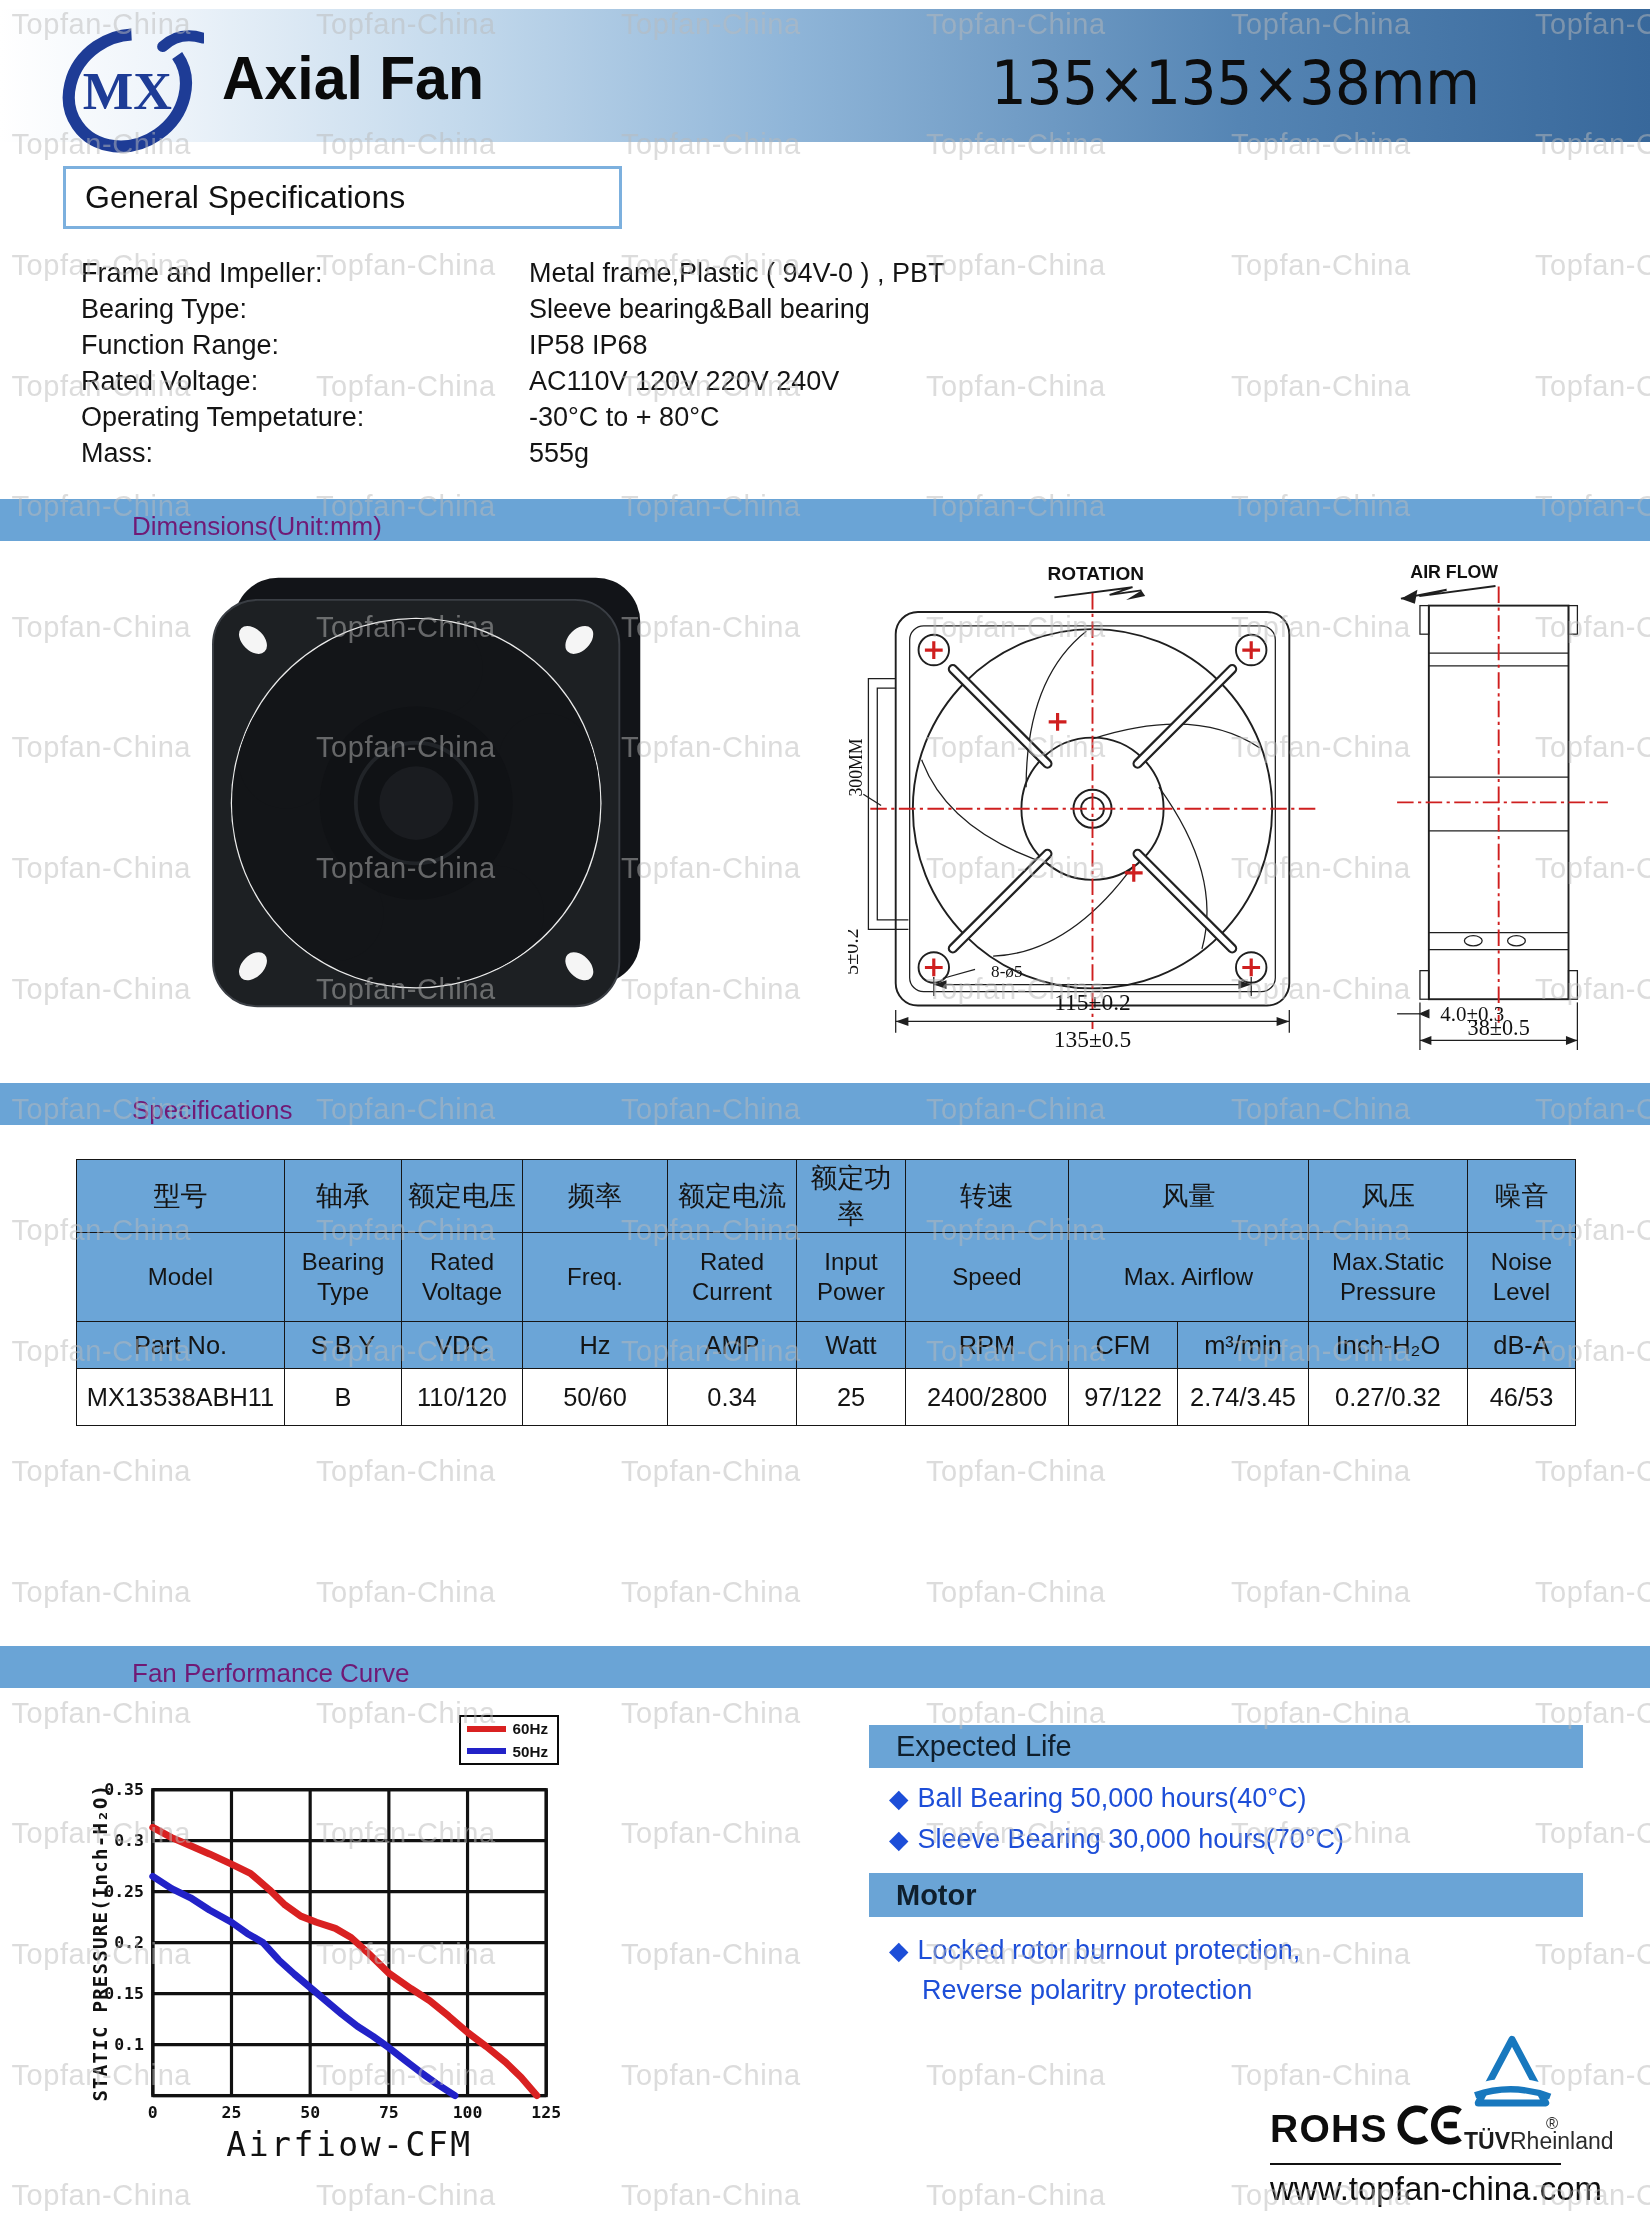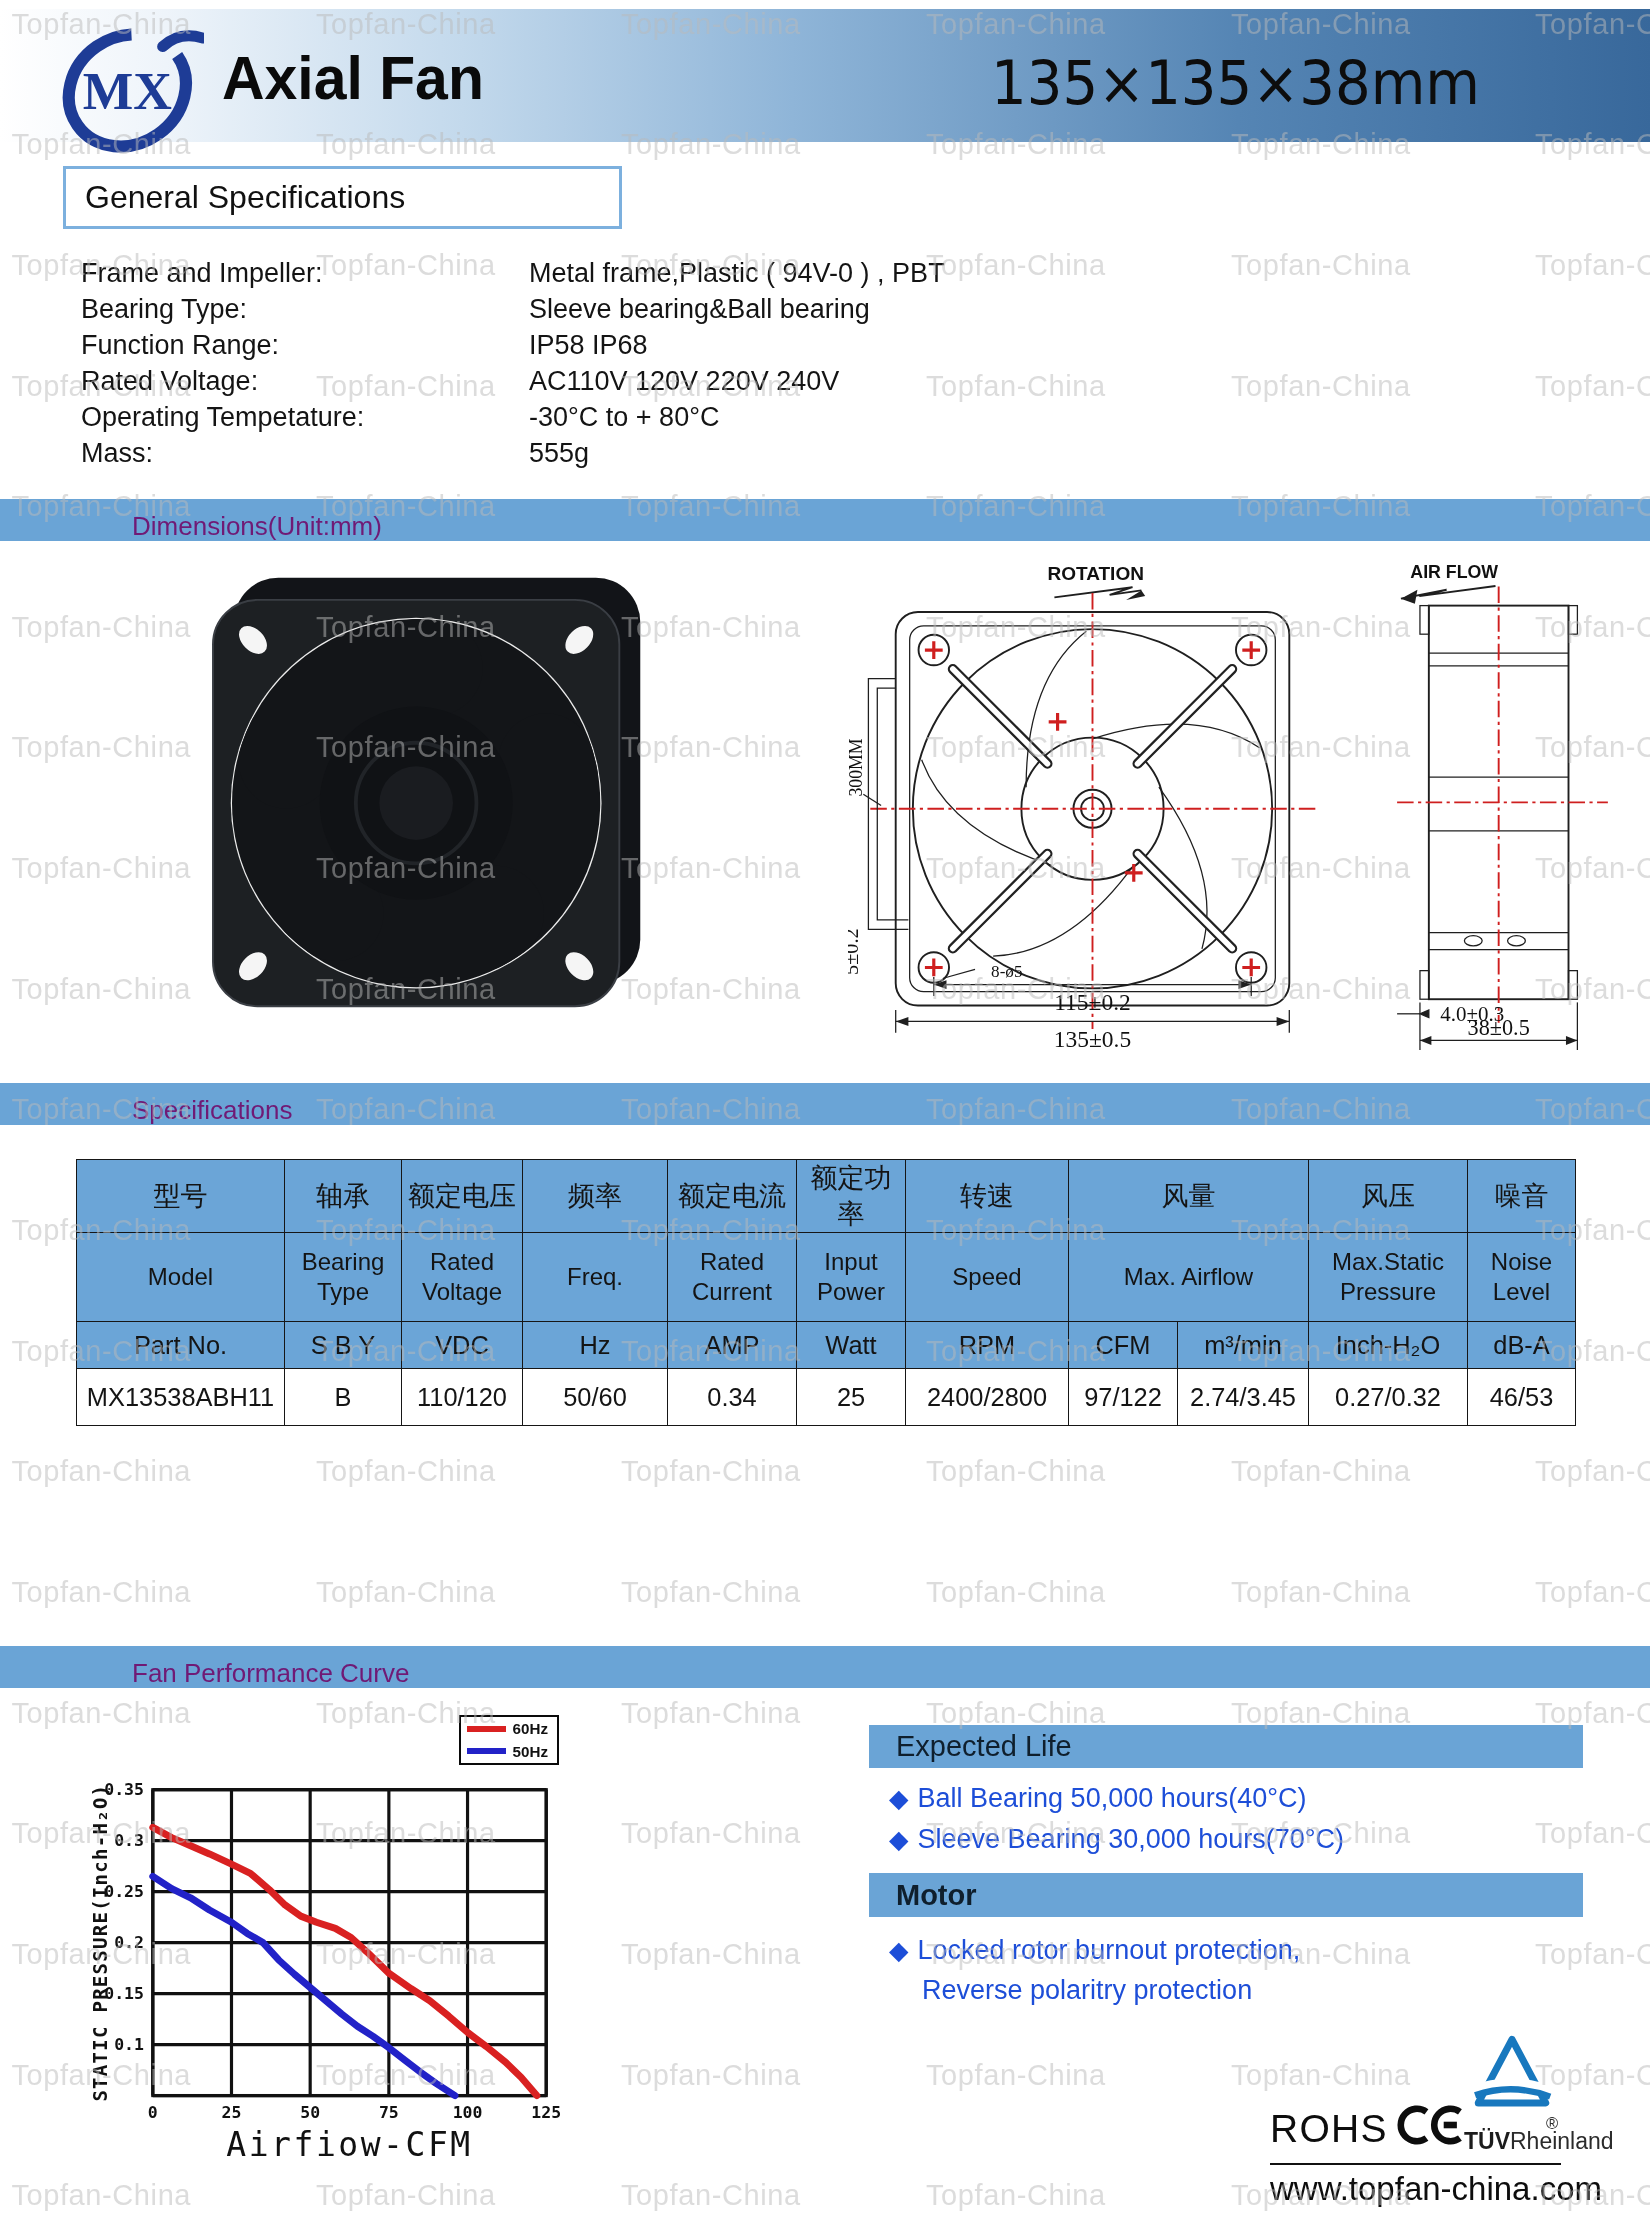--- a/index.html
+++ b/index.html
@@ -59,21 +59,21 @@
     padding:2.5px 6.3px;box-sizing:border-box;}
   .legend-row{display:flex;align-items:center;gap:6.3px;}
   .legend-swatch{width:39px;height:5.7px;flex:none;}
   .legend-label{font:700 15.2px "Liberation Sans",sans-serif;color:#111;}
   
   .side-bar{position:absolute;left:869px;width:714px;background:#6aa4d6;display:flex;align-items:center;z-index:1;}
   .side-bar-text{margin-left:27px;font-size:29px;color:#0f1f2d;}
   .bullet-item{position:absolute;font-size:27px;color:#1d4ed8;z-index:2;white-space:nowrap;}
   .diamond{font-size:25.4px;margin-right:9px;}
   
-  .rohs{position:absolute;left:1270px;top:2107px;font-size:39px;font-weight:400;letter-spacing:1.3px;color:#0d0d0d;z-index:2;}
+  .rohs{position:absolute;left:1270px;top:2107px;font-size:39px;font-weight:700;letter-spacing:1.3px;color:#0d0d0d;z-index:2;}
   .ce-mark{position:absolute;left:1394px;top:2103px;z-index:2;}
   .tuv-logo{position:absolute;left:1470px;top:2033px;z-index:2;}
   .tuv-text{position:absolute;left:1464px;top:2128px;font-size:23px;color:#2b2b2b;z-index:2;white-space:nowrap;}
   .tuv-text b{font-weight:700;color:#1c1c1c;margin-top:32px;}
   .reg-mark{position:absolute;left:1546px;top:2114px;font-size:16.5px;color:#2b2b2b;z-index:2;}
   .footer-line{position:absolute;left:1270px;top:2163px;width:291px;height:1.9px;background:#111;z-index:2;}
   .website{position:absolute;left:1270px;top:2170px;font-size:33px;color:#0d0d0d;z-index:2;}
 </style>
 </head>
 <body>

